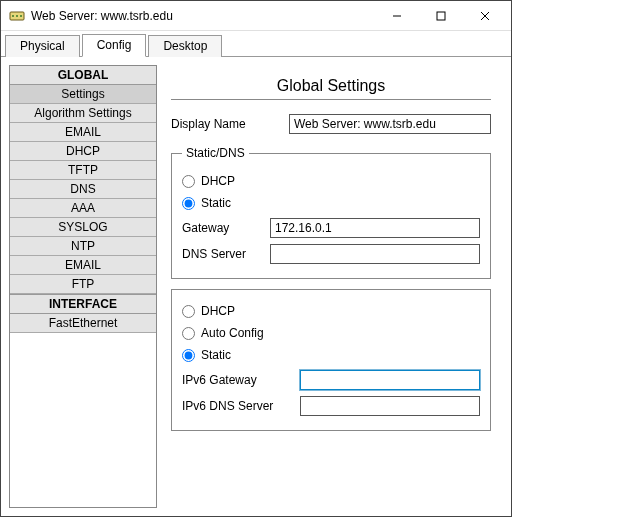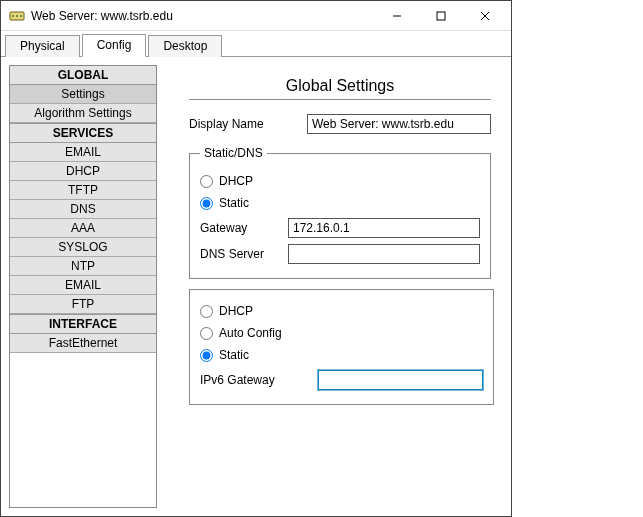--- a/index.html
+++ b/index.html
@@ -53,21 +53,21 @@
     font-size: 12px;
   }
   .tab.active {
     background: #fff;
     border-bottom: 1px solid #fff;
   }
   .content {
     display: flex;
     height: calc(100% - 56px);
     padding: 8px;
-    gap: 20px;
+    gap: 2px;
   }
   .sidebar {
     width: 148px;
     border: 1px solid #888;
     background: #fff;
     display: flex;
     flex-direction: column;
   }
   .side-header {
     font-weight: bold;
@@ -194,21 +194,20 @@
     <div class="tab active">Config</div>
     <div class="tab">Desktop</div>
   </div>
 
   <div class="content">
 
     <div class="sidebar">
       <div class="side-header">GLOBAL</div>
       <div class="side-item selected">Settings</div>
       <div class="side-item">Algorithm Settings</div>
-      <div class="side-header">SERVICES</div>
       <div class="side-item">EMAIL</div>
       <div class="side-item">DHCP</div>
       <div class="side-item">TFTP</div>
       <div class="side-item">DNS</div>
       <div class="side-item">AAA</div>
       <div class="side-item">SYSLOG</div>
       <div class="side-item">NTP</div>
       <div class="side-item">EMAIL</div>
       <div class="side-item">FTP</div>
       <div class="side-header">INTERFACE</div>
@@ -254,17 +253,21 @@
           <span>Auto Config</span>
         </div>
         <div class="radio-row">
           <input type="radio" name="gwdns6" checked="" style="">
           <span>Static</span>
         </div>
         <div class="row">
           <label class="field-label-wide">IPv6 Gateway</label>
           <input type="text" class="focused" value="" style="">
         </div>
+        <div class="row">
+          <label class="field-label-wide">IPv6 DNS Server</label>
+          <input type="text" value="" style="">
+        </div>
       </fieldset>
 
     </div>
   </div>
 </div>
 
 </body></html>

